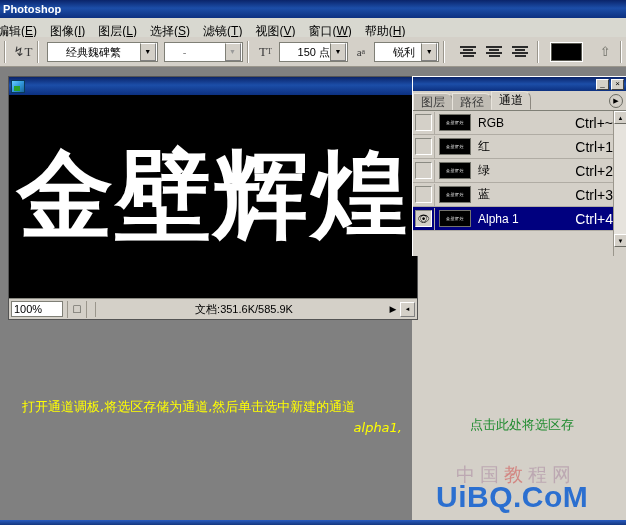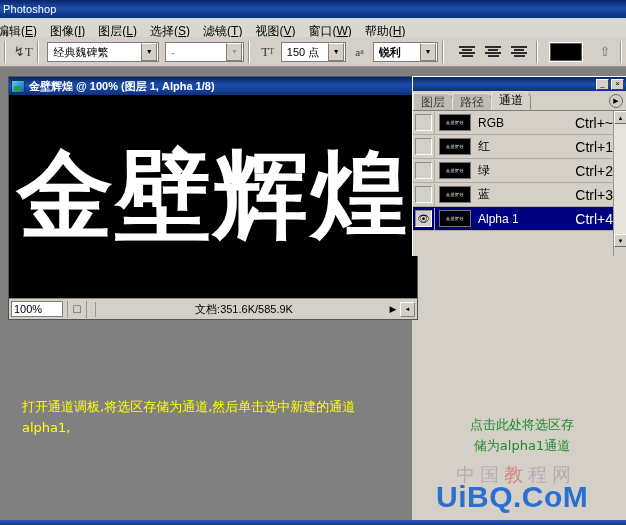--- a/index.html
+++ b/index.html
@@ -13,21 +13,21 @@
     position: relative;
     width: 626px; height: 525px;
     background: #808080;
   }
 
   
   .titlebar {
     position: absolute; left: 0; top: 0; width: 626px; height: 18px;
     background: linear-gradient(to bottom, #0a246a 0%, #1c4ea8 45%, #0c3080 100%);
     color: #ffffff;
-    font-size: 11px; font-weight: normal;
+    font-size: 11px; font-weight: bold;
     display: flex; align-items: center;
     padding-left: 3px;
     letter-spacing: 0.1px;
   }
 
   
   .menubar {
     position: absolute; left: 0; top: 18px; width: 626px; height: 28px;
     background: #d8d8d0;
     border-bottom: 1px solid #a9a9a0;
@@ -62,41 +62,41 @@
     font-size: 13px; color: #3a3a3a;
     margin-left: 3px;
     font-family: "Liberation Serif", serif;
   }
   .combo {
     height: 20px;
     background: #ffffff;
     border: 1px solid #7f7f76;
     display: flex; align-items: center;
     font-size: 11px; color: #000;
-    padding-left: 5px;
+    padding-left: 18px;
     position: relative;
   }
   .combo .val { flex: 1; white-space: nowrap; overflow: hidden; line-height: 18px; }
   .combo .arrow {
     width: 16px; height: 18px;
     background: #d4d0c8;
     border-left: 1px solid #7f7f76;
     border-top: 1px solid #ffffff;
     border-right: 1px solid #808080;
     border-bottom: 1px solid #808080;
     display: flex; align-items: center; justify-content: center;
     font-size: 7px; color: #000;
     margin-right: 1px;
   }
   .combo.disabled { background: #ffffff; color: #808080; }
   .combo.disabled .arrow { color: #9a9a9a; }
   .c-font { width: 120px; margin-left: 4px; }
   .c-style { width: 85px; margin-left: 6px; }
   .c-size { width: 70px; margin-left: 3px; }
-  .c-aa { width: 70px; margin-left: 3px; font-weight: bold; }
+  .c-aa { width: 70px; margin-left: 3px; }
   .align-group { display: flex; margin-left: 6px; }
   .align-btn {
     width: 26px; height: 22px;
     display: flex; flex-direction: column;
     align-items: center; justify-content: center;
     gap: 1px;
   }
   .align-btn i { display: block; height: 2px; background: #2b2b2b; }
   .swatch {
     width: 34px; height: 18px;
@@ -334,21 +334,21 @@
   .note-yellow {
     position: absolute; left: 22px; top: 396px;
     width: 380px;
     color: #ffff00;
     font-size: 13px;
     line-height: 21px;
     text-align: center;
     font-family: "DejaVu Sans", "Liberation Sans", sans-serif;
   }
   .note-yellow .l1 { display: block; text-align: left; white-space: nowrap; }
-  .note-yellow .l2 { display: block; text-align: left; }
+  .note-yellow .l2 { display: block; text-align: right; font-style: italic; }
   .note-green {
     position: absolute; left: 432px; top: 414px;
     width: 180px;
     color: #1f8b2f;
     font-size: 13px;
     line-height: 21px;
     text-align: center;
     font-family: "DejaVu Sans", "Liberation Sans", sans-serif;
   }
   .wm-cn {
@@ -451,21 +451,20 @@
     <div class="warp-icon">⇧</div>
     <div class="ob-sep"></div>
   </div>
 
   <div class="desktop"></div>
   <div class="panel-bg-right"></div>
 
   <div class="docwin">
     <div class="doc-title">
       <span class="doc-ico"></span>
-      <span class="doc-title-text">金壁辉煌 @ 100% (图层 1, Alpha 1/8)</span>
     </div>
     <div class="canvas-wrap">
       <div class="calligraphy">金壁辉煌</div>
     </div>
     <div class="statusbar">
       <div class="zoom-field">
         <span>100%</span>
       </div>
       <div class="status-btn">☐</div>
       <div class="doc-info">文档:351.6K/585.9K</div>
@@ -552,21 +551,20 @@
     </div>
   </div>
 
   <div class="note-yellow">
     <span class="l1">打开通道调板,将选区存储为通道,然后单击选中新建的通道</span>
     <span class="l2">alpha1,</span>
   </div>
 
   <div class="note-green">
     <span>点击此处将选区存</span><br>
-    <span>储为alpha1通道</span>
   </div>
 
   <div class="wm-cn">
     <span>中国</span><span class="red">教</span><span>程网</span>
   </div>
   <div class="wm-uibq">UiBQ.CoM</div>
 
   <div class="taskbar"></div>
 </div>
 

